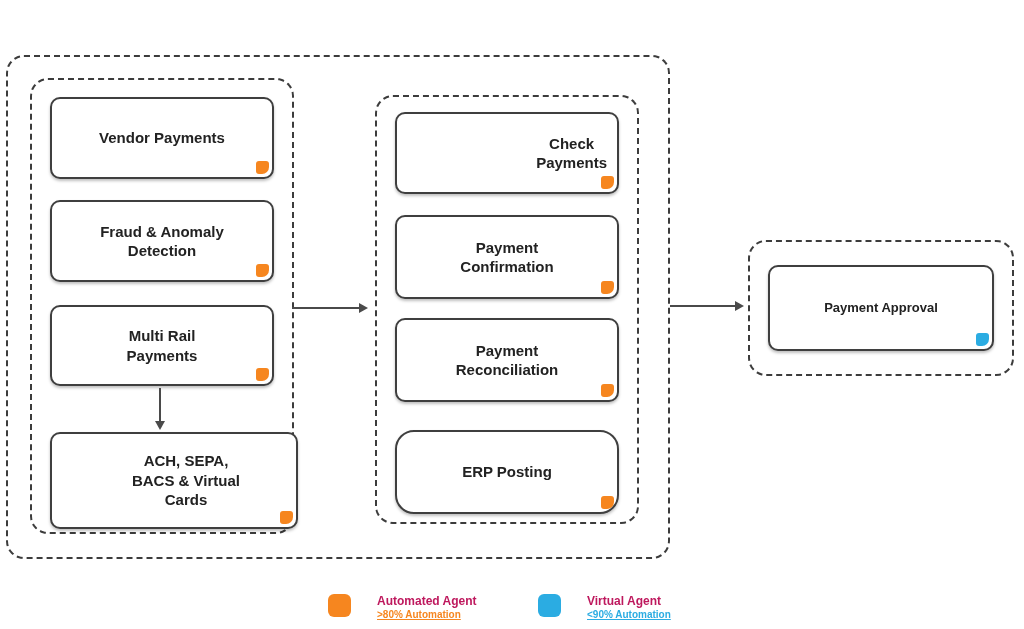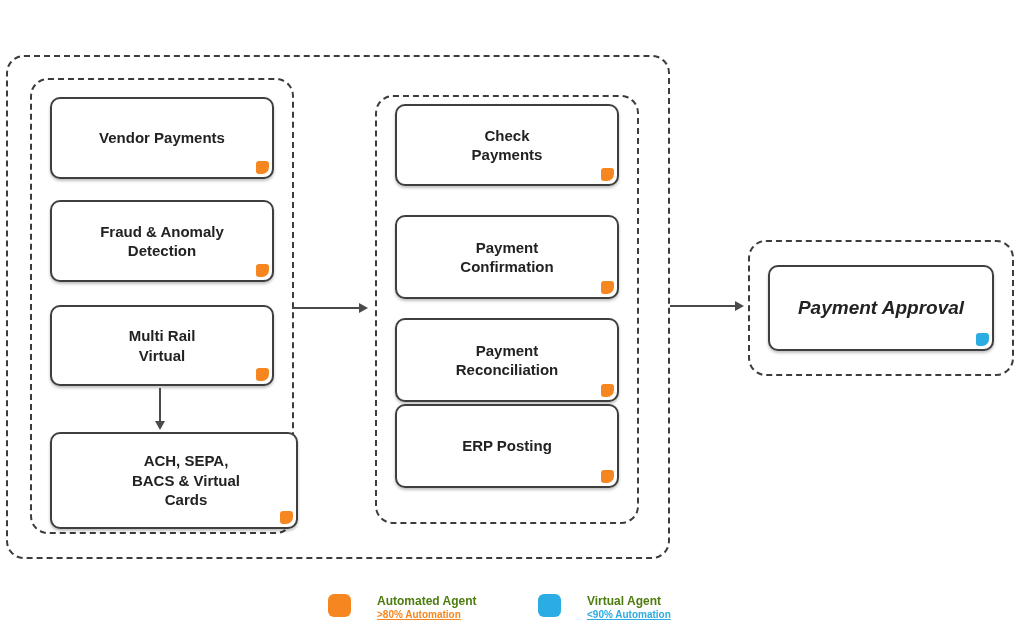--- a/index.html
+++ b/index.html
@@ -85,21 +85,21 @@
   .legend-swatch{
     width:23px;
     height:23px;
     border-radius:6px;
     flex:0 0 auto;
   }
   .legend-text{display:flex;flex-direction:column;}
   .legend-title{
     font-size:12px;
     font-weight:700;
-    color:#4d7c0f;
+    color:#be185d;
     line-height:1.2;
   }
   .legend-subtitle{
     font-size:10px;
     font-weight:700;
     line-height:1.4;
     text-decoration:underline;
   }
   .legend-subtitle.automated{color:#F6861F;}
   .legend-subtitle.assisted{color:#2BACE2;}
@@ -119,66 +119,66 @@
   </div>
 
   <div class="box" style="left:50px;top:200px;height:78px;">
     <span class="box-label">Fraud &amp; Anomaly
 Detection</span>
     <span class="tag tag-automated"></span>
   </div>
 
   <div class="box" style="left:50px;top:305px;height:77px;">
     <span class="box-label">Multi Rail
-Virtual</span>
+Payments</span>
     <span class="tag tag-automated"></span>
   </div>
 
   <div class="arrow-down" style="left:159px;top:388px;height:34px;"></div>
 
   <div class="box" style="left:50px;top:432px;height:93px;padding-left:24px;">
     <span class="box-label">ACH, SEPA,
 BACS &amp; Virtual
 Cards</span>
     <span class="tag tag-automated"></span>
   </div>
 
   <div class="arrow-right" style="left:292px;top:307px;width:68px;"></div>
 
   <div class="dashed-group" style="left:375px;top:95px;width:260px;height:425px;"></div>
 
-  <div class="box" style="left:395px;top:104px;height:78px;">
+  <div class="box" style="left:395px;top:112px;height:78px;justify-content:flex-end;">
     <span class="box-label">Check
 Payments</span>
     <span class="tag tag-automated"></span>
   </div>
 
   <div class="box" style="left:395px;top:215px;height:80px;">
     <span class="box-label">Payment
 Confirmation</span>
     <span class="tag tag-automated"></span>
   </div>
 
   <div class="box" style="left:395px;top:318px;height:80px;">
     <span class="box-label">Payment
 Reconciliation</span>
     <span class="tag tag-automated"></span>
   </div>
 
-  <div class="box" style="left:395px;top:404px;height:80px;">
+  <div class="box" style="left:395px;top:430px;height:80px;border-radius:19px;">
     <span class="box-label">ERP Posting</span>
     <span class="tag tag-automated"></span>
   </div>
 
   <div class="arrow-right" style="left:670px;top:305px;width:66px;"></div>
 
   <div class="dashed-group" style="left:748px;top:240px;width:262px;height:132px;"></div>
 
   <div class="box" style="left:768px;top:265px;width:222px;height:82px;">
-    <span class="box-label" style="font-size:19px;font-style:italic;">Payment Approval</span>
+    <span class="box-label" style="font-size:13px;">Payment Approval</span>
     <span class="tag tag-assisted"></span>
   </div>
 
   <div class="legend-item" style="left:328px;top:594px;">
     <span class="legend-swatch tag-automated"></span>
     <span class="legend-text">
       <span class="legend-title">Automated Agent</span>
       <span class="legend-subtitle automated">&gt;80% Automation</span>
     </span>
   </div>

